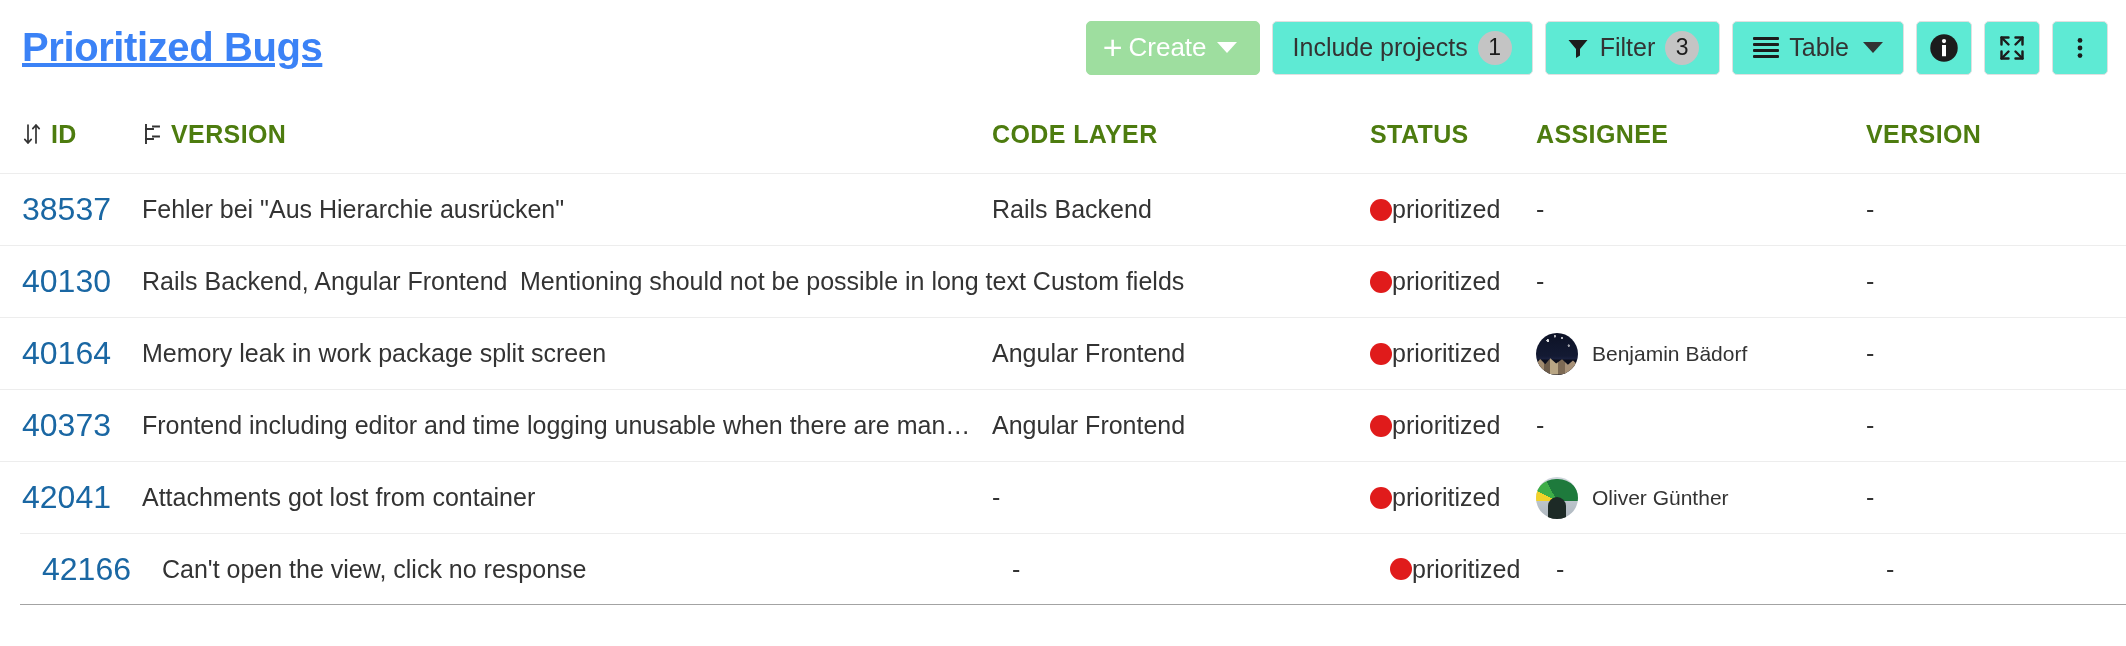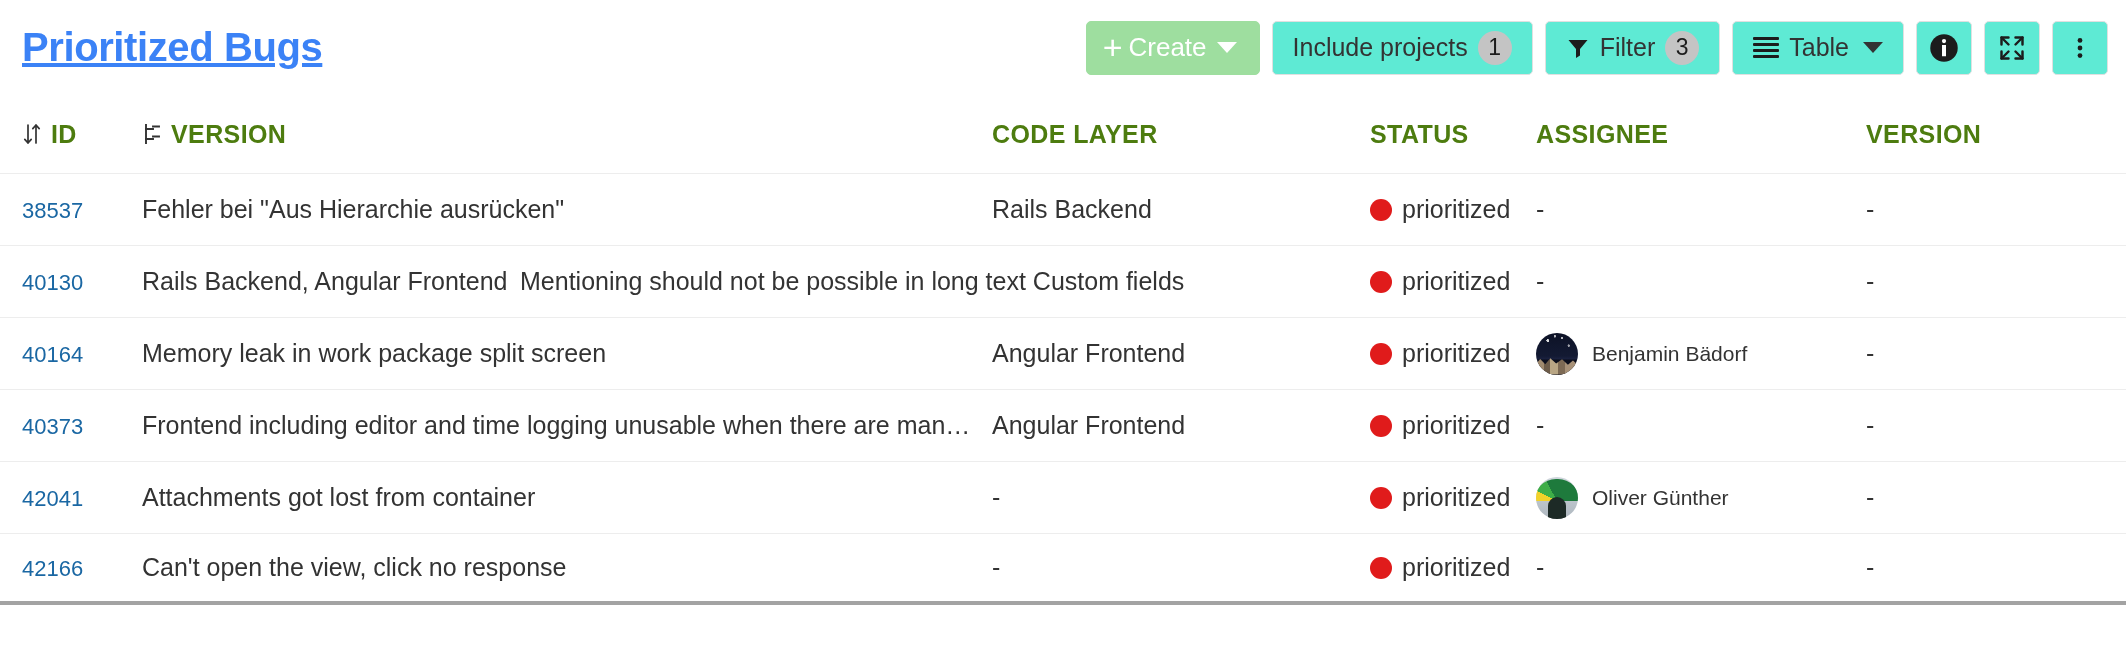--- a/index.html
+++ b/index.html
@@ -115,46 +115,46 @@
     white-space: nowrap;
   }
 
   .row {
     display: flex;
     align-items: center;
     height: 72px;
     padding-left: 22px;
     border-top: 1px solid #ededed;
   }
-  .row:last-child { border-bottom: 4px solid #a3a3a3; }
+  .row:last-child { border-bottom: 1px solid #a3a3a3; margin-left: 20px; }
 
   .c-id      { width: 120px; flex: 0 0 120px; }
   .c-subject { width: 850px; flex: 0 0 850px; }
   .c-layer   { width: 378px; flex: 0 0 378px; }
   .c-status  { width: 166px; flex: 0 0 166px; }
   .c-assignee{ width: 330px; flex: 0 0 330px; }
   .c-version { width: 200px; flex: 0 0 200px; }
 
   .cell { font-size: 25px; color: #333333; }
   .id-link {
     color: #1a67a3;
     text-decoration: none;
-    font-size: 22px;
+    font-size: 32px;
     cursor: pointer;
   }
   .subject-text {
     font-size: 25px;
     color: #333333;
     white-space: nowrap;
     overflow: hidden;
     text-overflow: ellipsis;
     display: block;
     max-width: 840px;
   }
-  .status-cell { display: flex; align-items: center; gap: 10px; }
+  .status-cell { display: flex; align-items: center; }
   .status-dot {
     width: 22px; height: 22px;
     border-radius: 50%;
     background: #e01b1b;
     flex: 0 0 22px;
   }
   .assignee-cell { display: flex; align-items: center; gap: 14px; }
   .avatar {
     width: 42px; height: 42px;
     border-radius: 50%;

